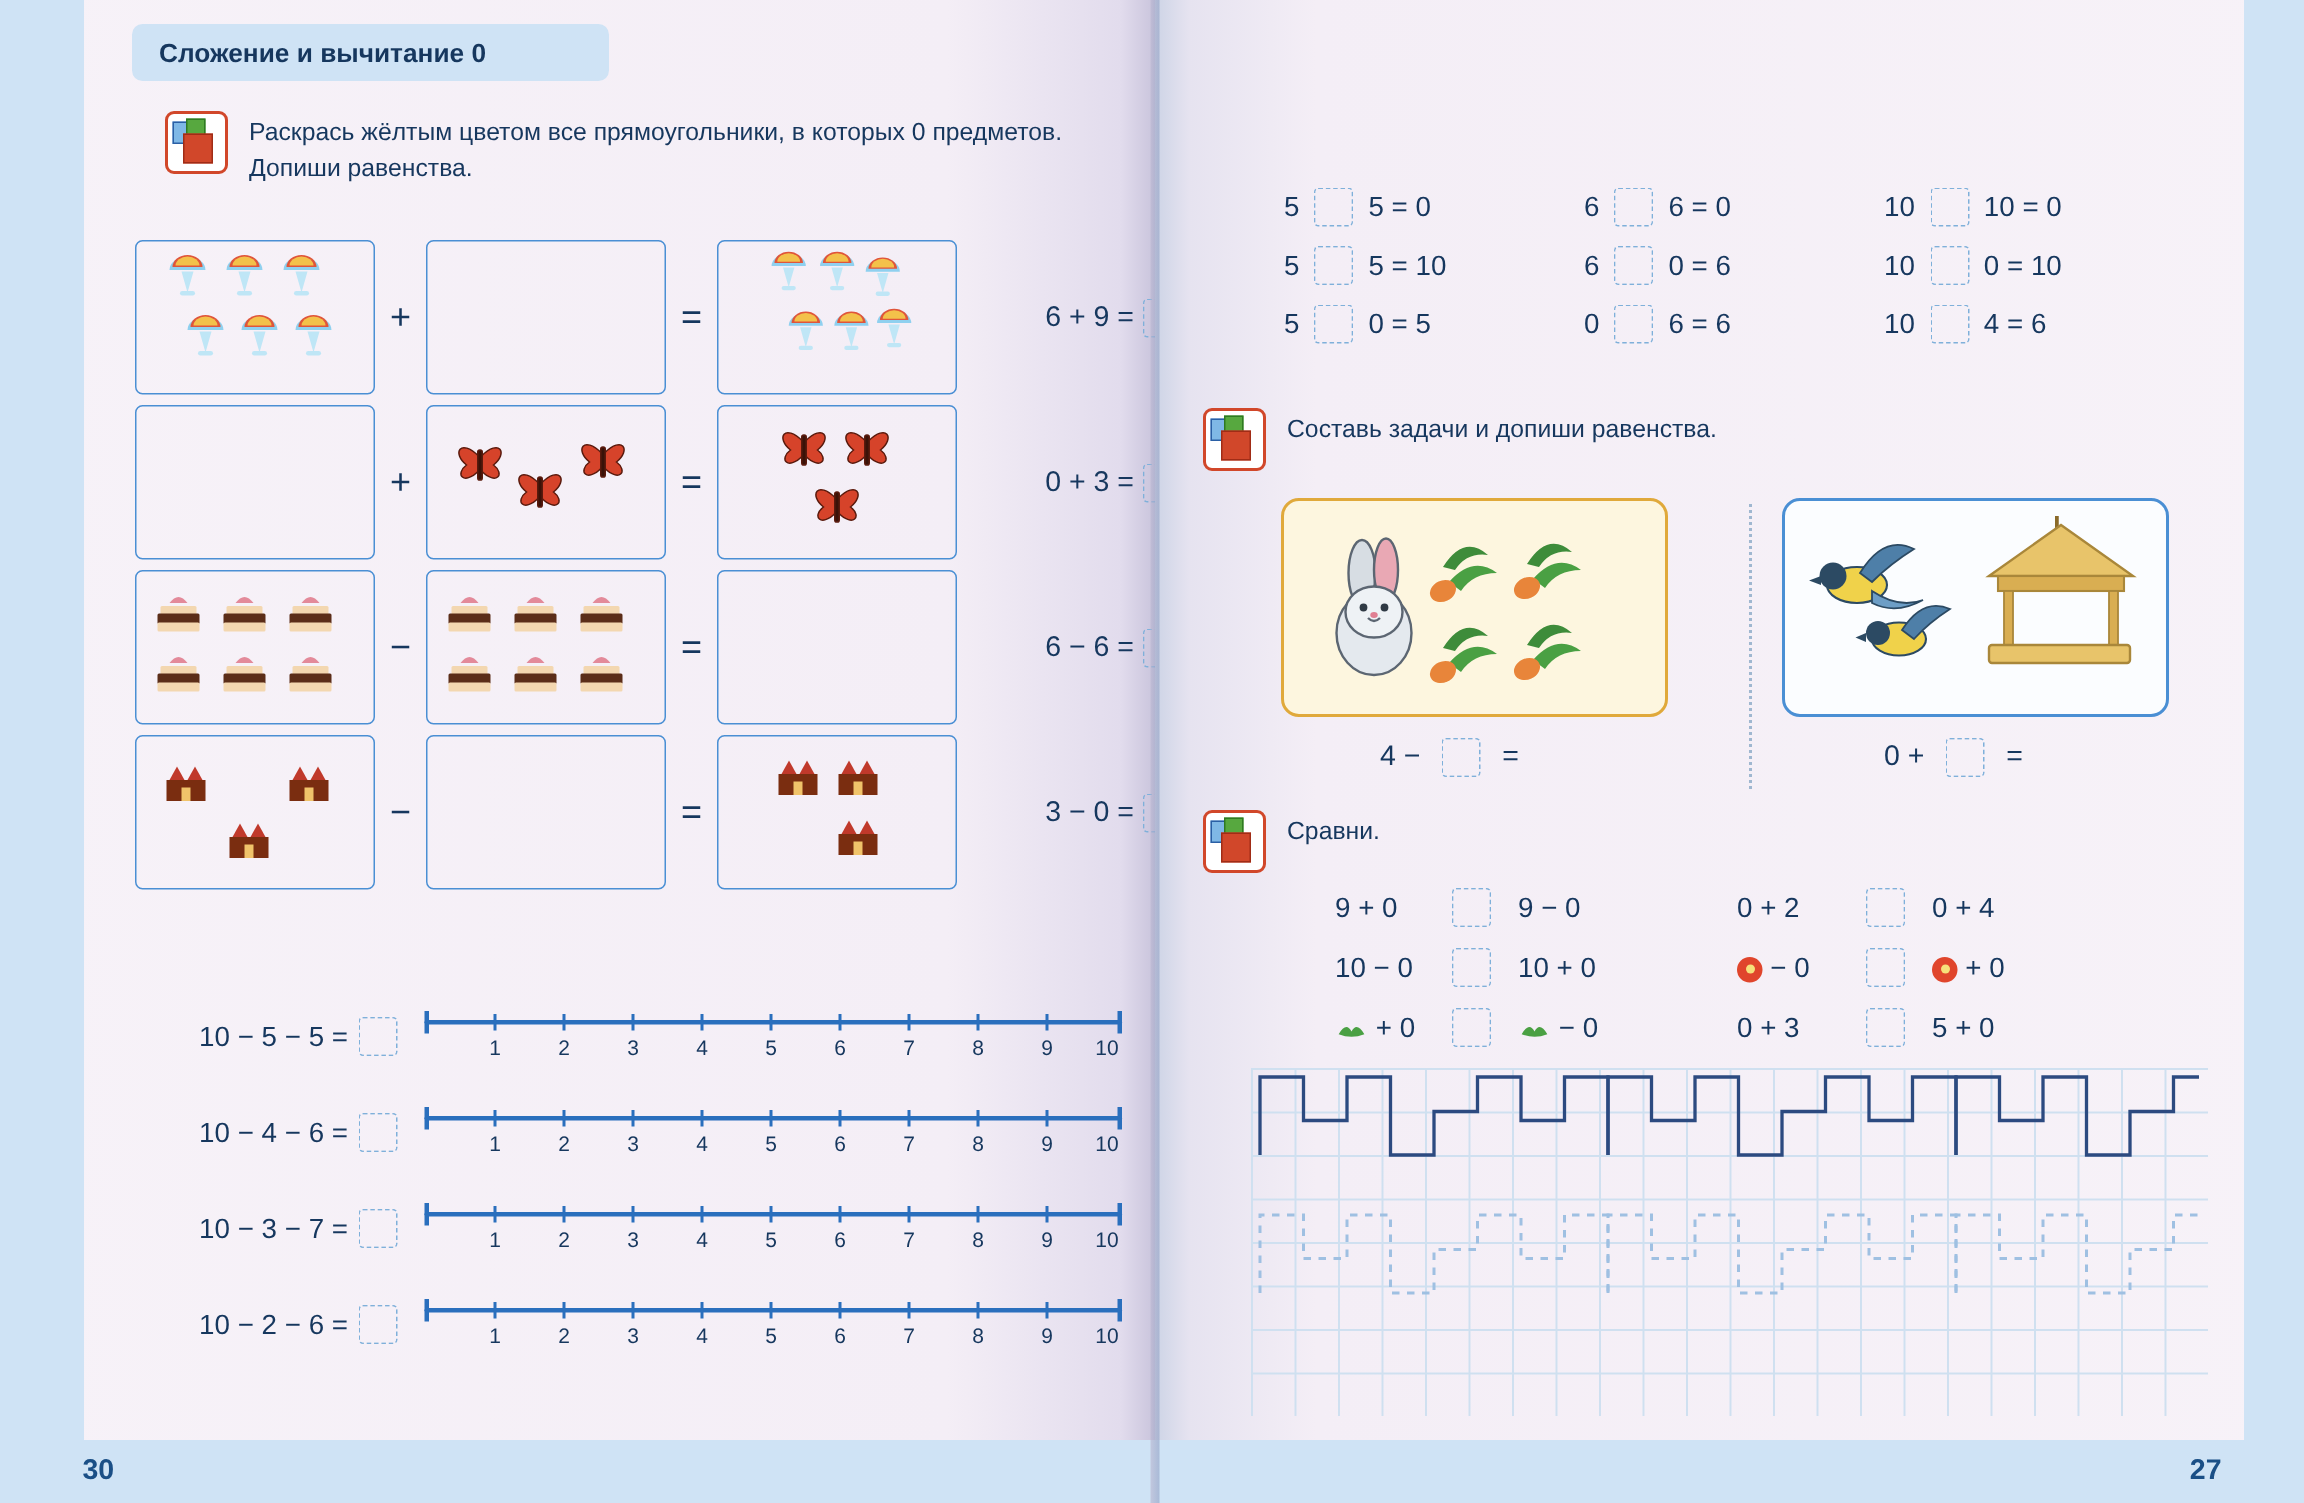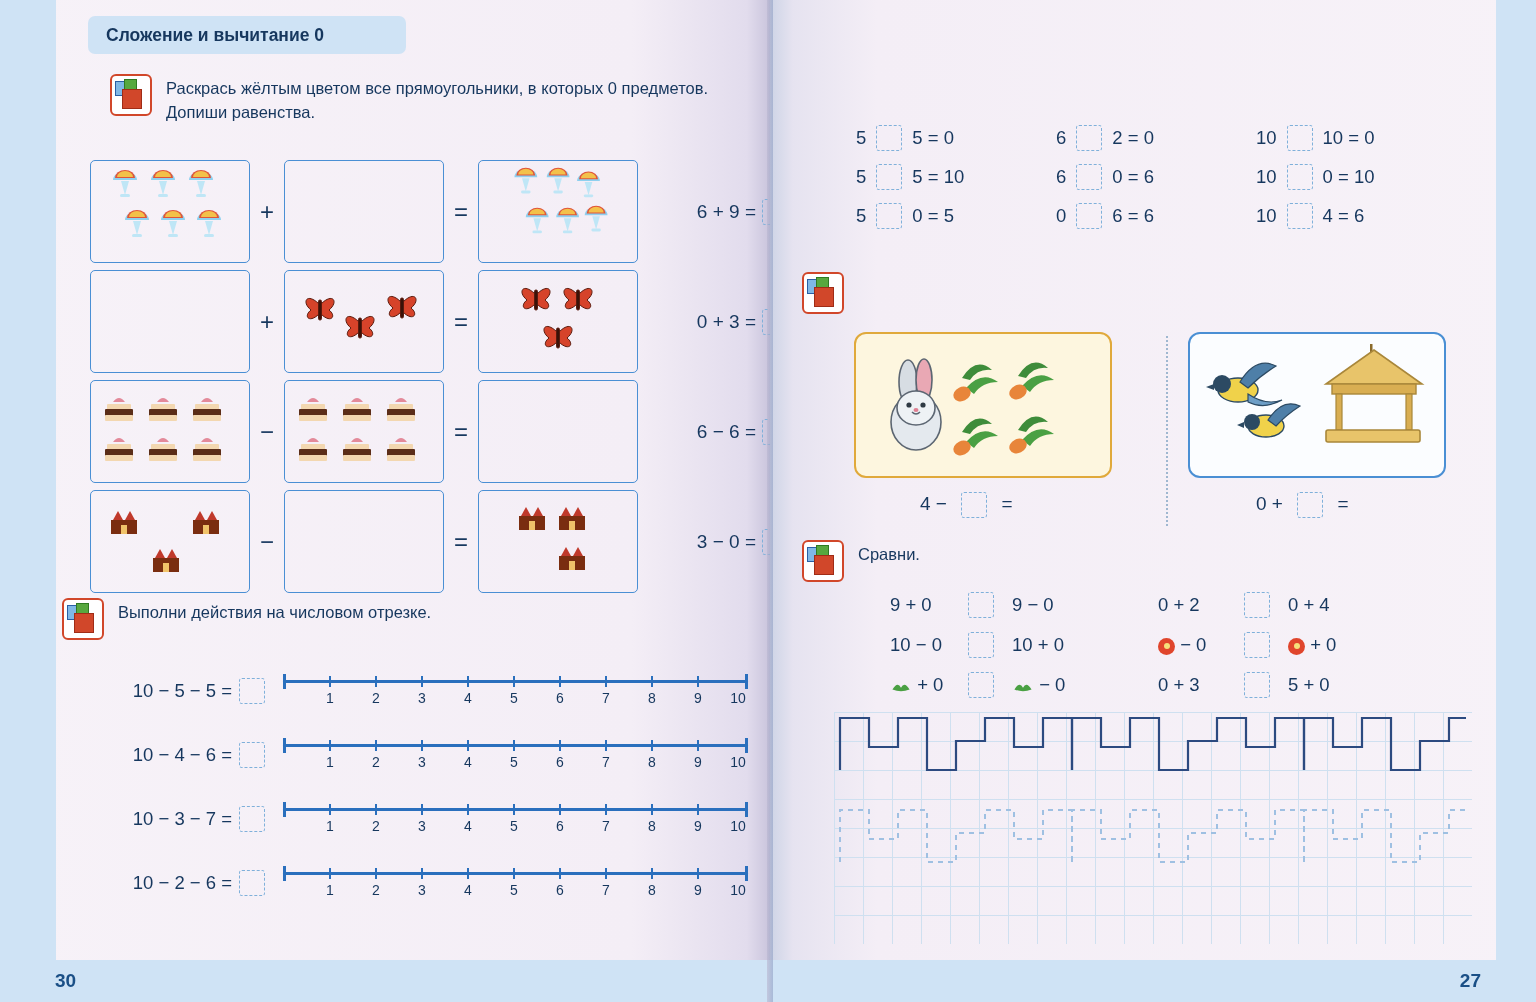--- a/index.html
+++ b/index.html
@@ -407,29 +407,20 @@
                   <rect x="12" y="17" width="6" height="9" fill="#f0c36a"></rect>
                 </g>
             </g>
           </svg>
         </div>
         <div class="res"><span>3 − 0 =</span></div>
         <span class="ansbox"></span>
       </div>
     </div>
 
-    <div class="task" style="position:absolute;left:62px;top:598px;width:600px;">
-      <div class="task-icon">
-        <div class="ring"></div>
-          <div class="sq blue"></div>
-          <div class="sq green"></div>
-          <div class="sq red"></div>
-      </div>
-      <div class="task-text">Выполни действия на числовом отрезке.</div>
-    </div>
 
     <div style="position:absolute;left:82px;top:672px;">
 
       <div class="nl-row">
         <div class="nl-expr">10 − 5 − 5 =</div>
         <span class="ansbox"></span>
         <div class="nline" style="margin-left:18px">
           <div class="axis"></div>
           <div class="cap" style="left:0"></div>
             <div class="cap" style="left:462px"></div>
@@ -566,21 +557,21 @@
         <div class="sign-row">
           <span>5</span>
           <span class="ansbox"></span>
           <span>0 = 5</span>
         </div>
       </div>
       <div class="signs-col">
         <div class="sign-row">
           <span>6</span>
           <span class="ansbox"></span>
-          <span>2 = 0</span>
+          <span>6 = 0</span>
         </div>
         <div class="sign-row">
           <span>6</span>
           <span class="ansbox"></span>
           <span>0 = 6</span>
         </div>
         <div class="sign-row">
           <span>0</span>
           <span class="ansbox"></span>
           <span>6 = 6</span>
@@ -605,20 +596,21 @@
       </div>
     </div>
 
     <div class="task" style="position:absolute;left:32px;top:272px;width:600px;">
       <div class="task-icon">
         <div class="ring"></div>
           <div class="sq blue"></div>
           <div class="sq green"></div>
           <div class="sq red"></div>
       </div>
+      <div class="task-text">Составь задачи и допиши равенства.</div>
     </div>
 
     <div class="story-box story-yellow" style="position:absolute;left:84px;top:332px;width:258px;height:146px;">
       <svg width="254" height="142" viewBox="0 0 254 142">
         <g transform="translate(18,14)">
           <ellipse cx="34" cy="34" rx="9" ry="22" fill="#d7dde3" stroke="#5c6672" stroke-width="1.6"></ellipse>
           <ellipse cx="50" cy="32" rx="8" ry="21" fill="#e9a8b4" stroke="#5c6672" stroke-width="1.6"></ellipse>
           <ellipse cx="42" cy="74" rx="25" ry="28" fill="#e4e9ee" stroke="#5c6672" stroke-width="1.6"></ellipse>
           <ellipse cx="42" cy="60" rx="19" ry="17" fill="#eef2f5" stroke="#5c6672" stroke-width="1.6"></ellipse>
           <circle cx="35" cy="57" r="2.6" fill="#2f3a44"></circle>

